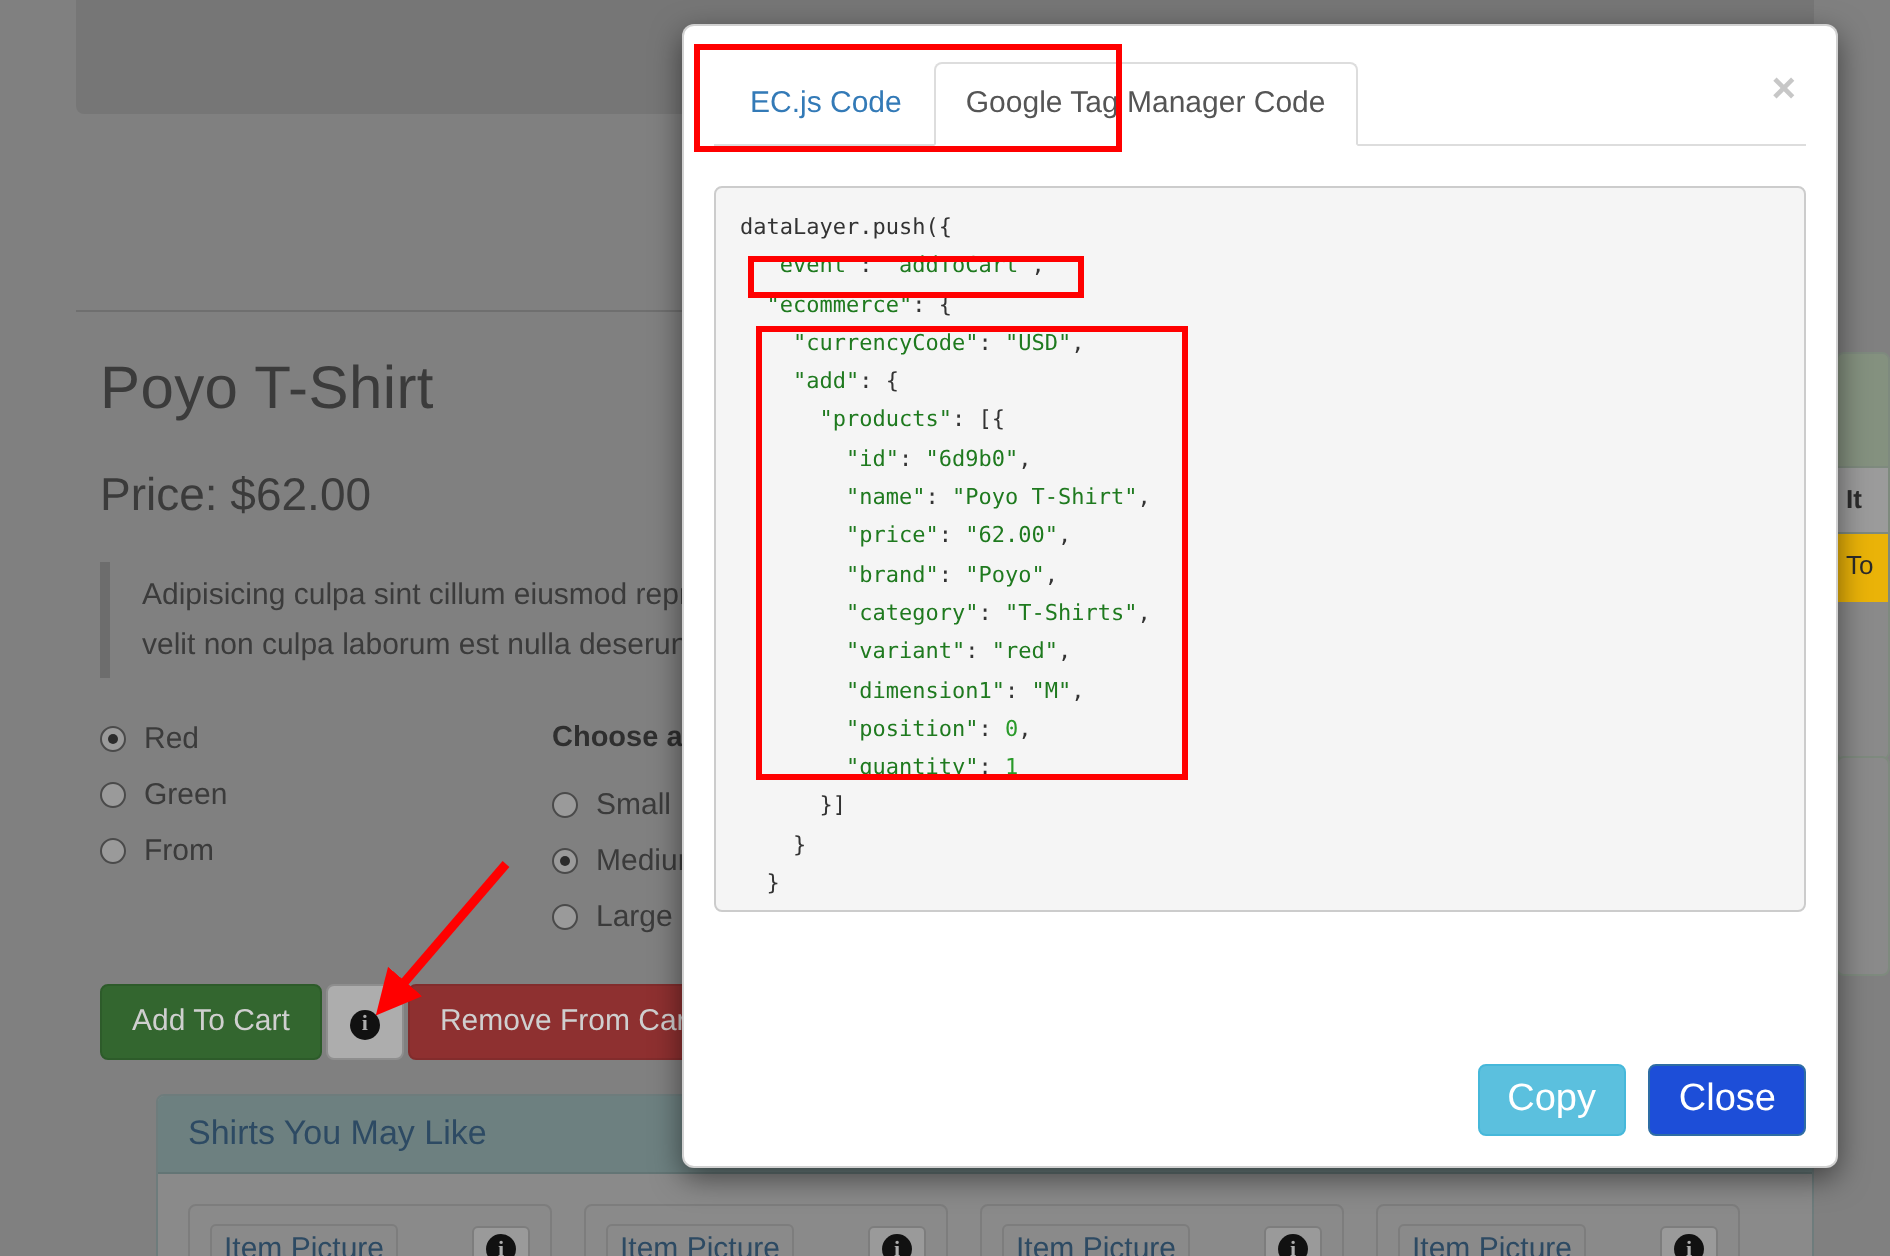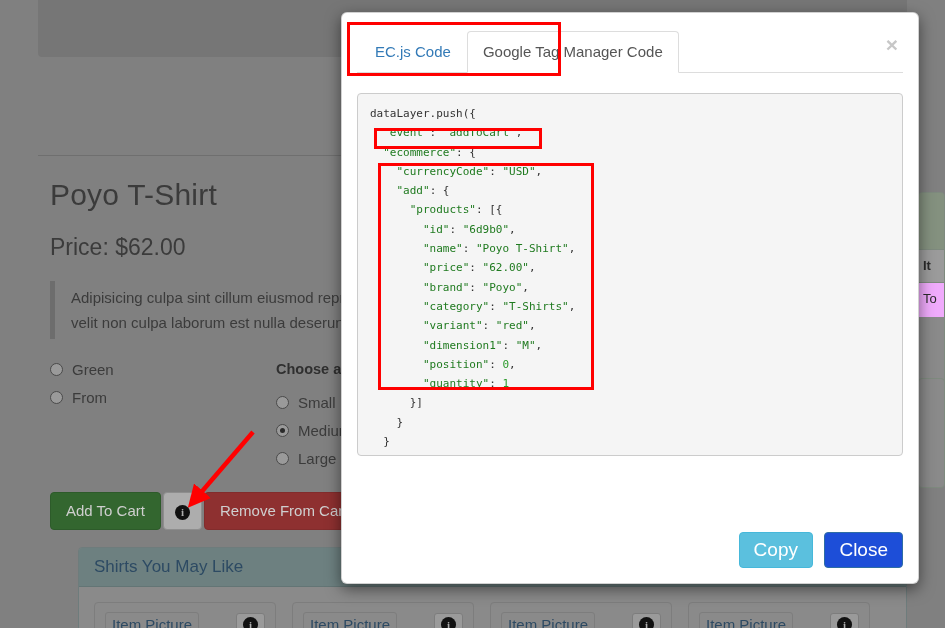--- a/index.html
+++ b/index.html
@@ -158,36 +158,36 @@
     border: 1px solid #7d7d7d;
     border-radius: 3px;
     background: #9a9a9a;
     padding: 3px 6px;
     display: flex; align-items: center; justify-content: center;
   }
 
   
   .side-widget {
     position: absolute;
-    right: 0; top: 192px;
+    right: 0; top: 176px;
     width: 27px;
     border: 1px solid #7e8a7e;
     border-radius: 4px;
     background: #8a8a8a;
     overflow: hidden;
   }
   .side-widget .sw-head { height: 56px; background: #84917f; }
   .side-widget .sw-row-a {
     height: 34px; background: #9b9b9b;
     font-size: 13px; font-weight: bold; color: #2b2b2b;
     padding: 8px 0 0 4px;
     border-top: 1px solid #7e8a7e; border-bottom: 1px solid #7e8a7e;
   }
   .side-widget .sw-row-b {
-    height: 34px; background: #f0abfc;
+    height: 34px; background: #eab308;
     font-size: 13px; color: #2b2b2b;
     padding: 8px 0 0 4px;
   }
   .side-widget .sw-body { height: 78px; background: #8a8a8a; }
   .side-widget2 {
     position: absolute;
     right: 0; top: 378px;
     width: 27px; height: 110px;
     border: 1px solid #7e8a7e;
     border-radius: 4px;
@@ -304,20 +304,24 @@
     <div class="hr-top"></div>
 
     <div class="product-area">
       <h1 class="product-title">Poyo T-Shirt</h1>
       <h2 class="product-price">Price: $62.00</h2>
       <blockquote class="blockquote">Adipisicing culpa sint cillum eiusmod reprehenderit magna velit non culpa laborum est nulla deserunt minim.</blockquote>
 
       <div class="options-row">
 
         <div class="option-group">
+          <label class="radio-line">
+            <span class="radio checked"></span>
+            <span>Red</span>
+          </label>
           <label class="radio-line">
             <span class="radio"></span>
             <span>Green</span>
           </label>
           <label class="radio-line">
             <span class="radio"></span>
             <span>From</span>
           </label>
         </div>
 

